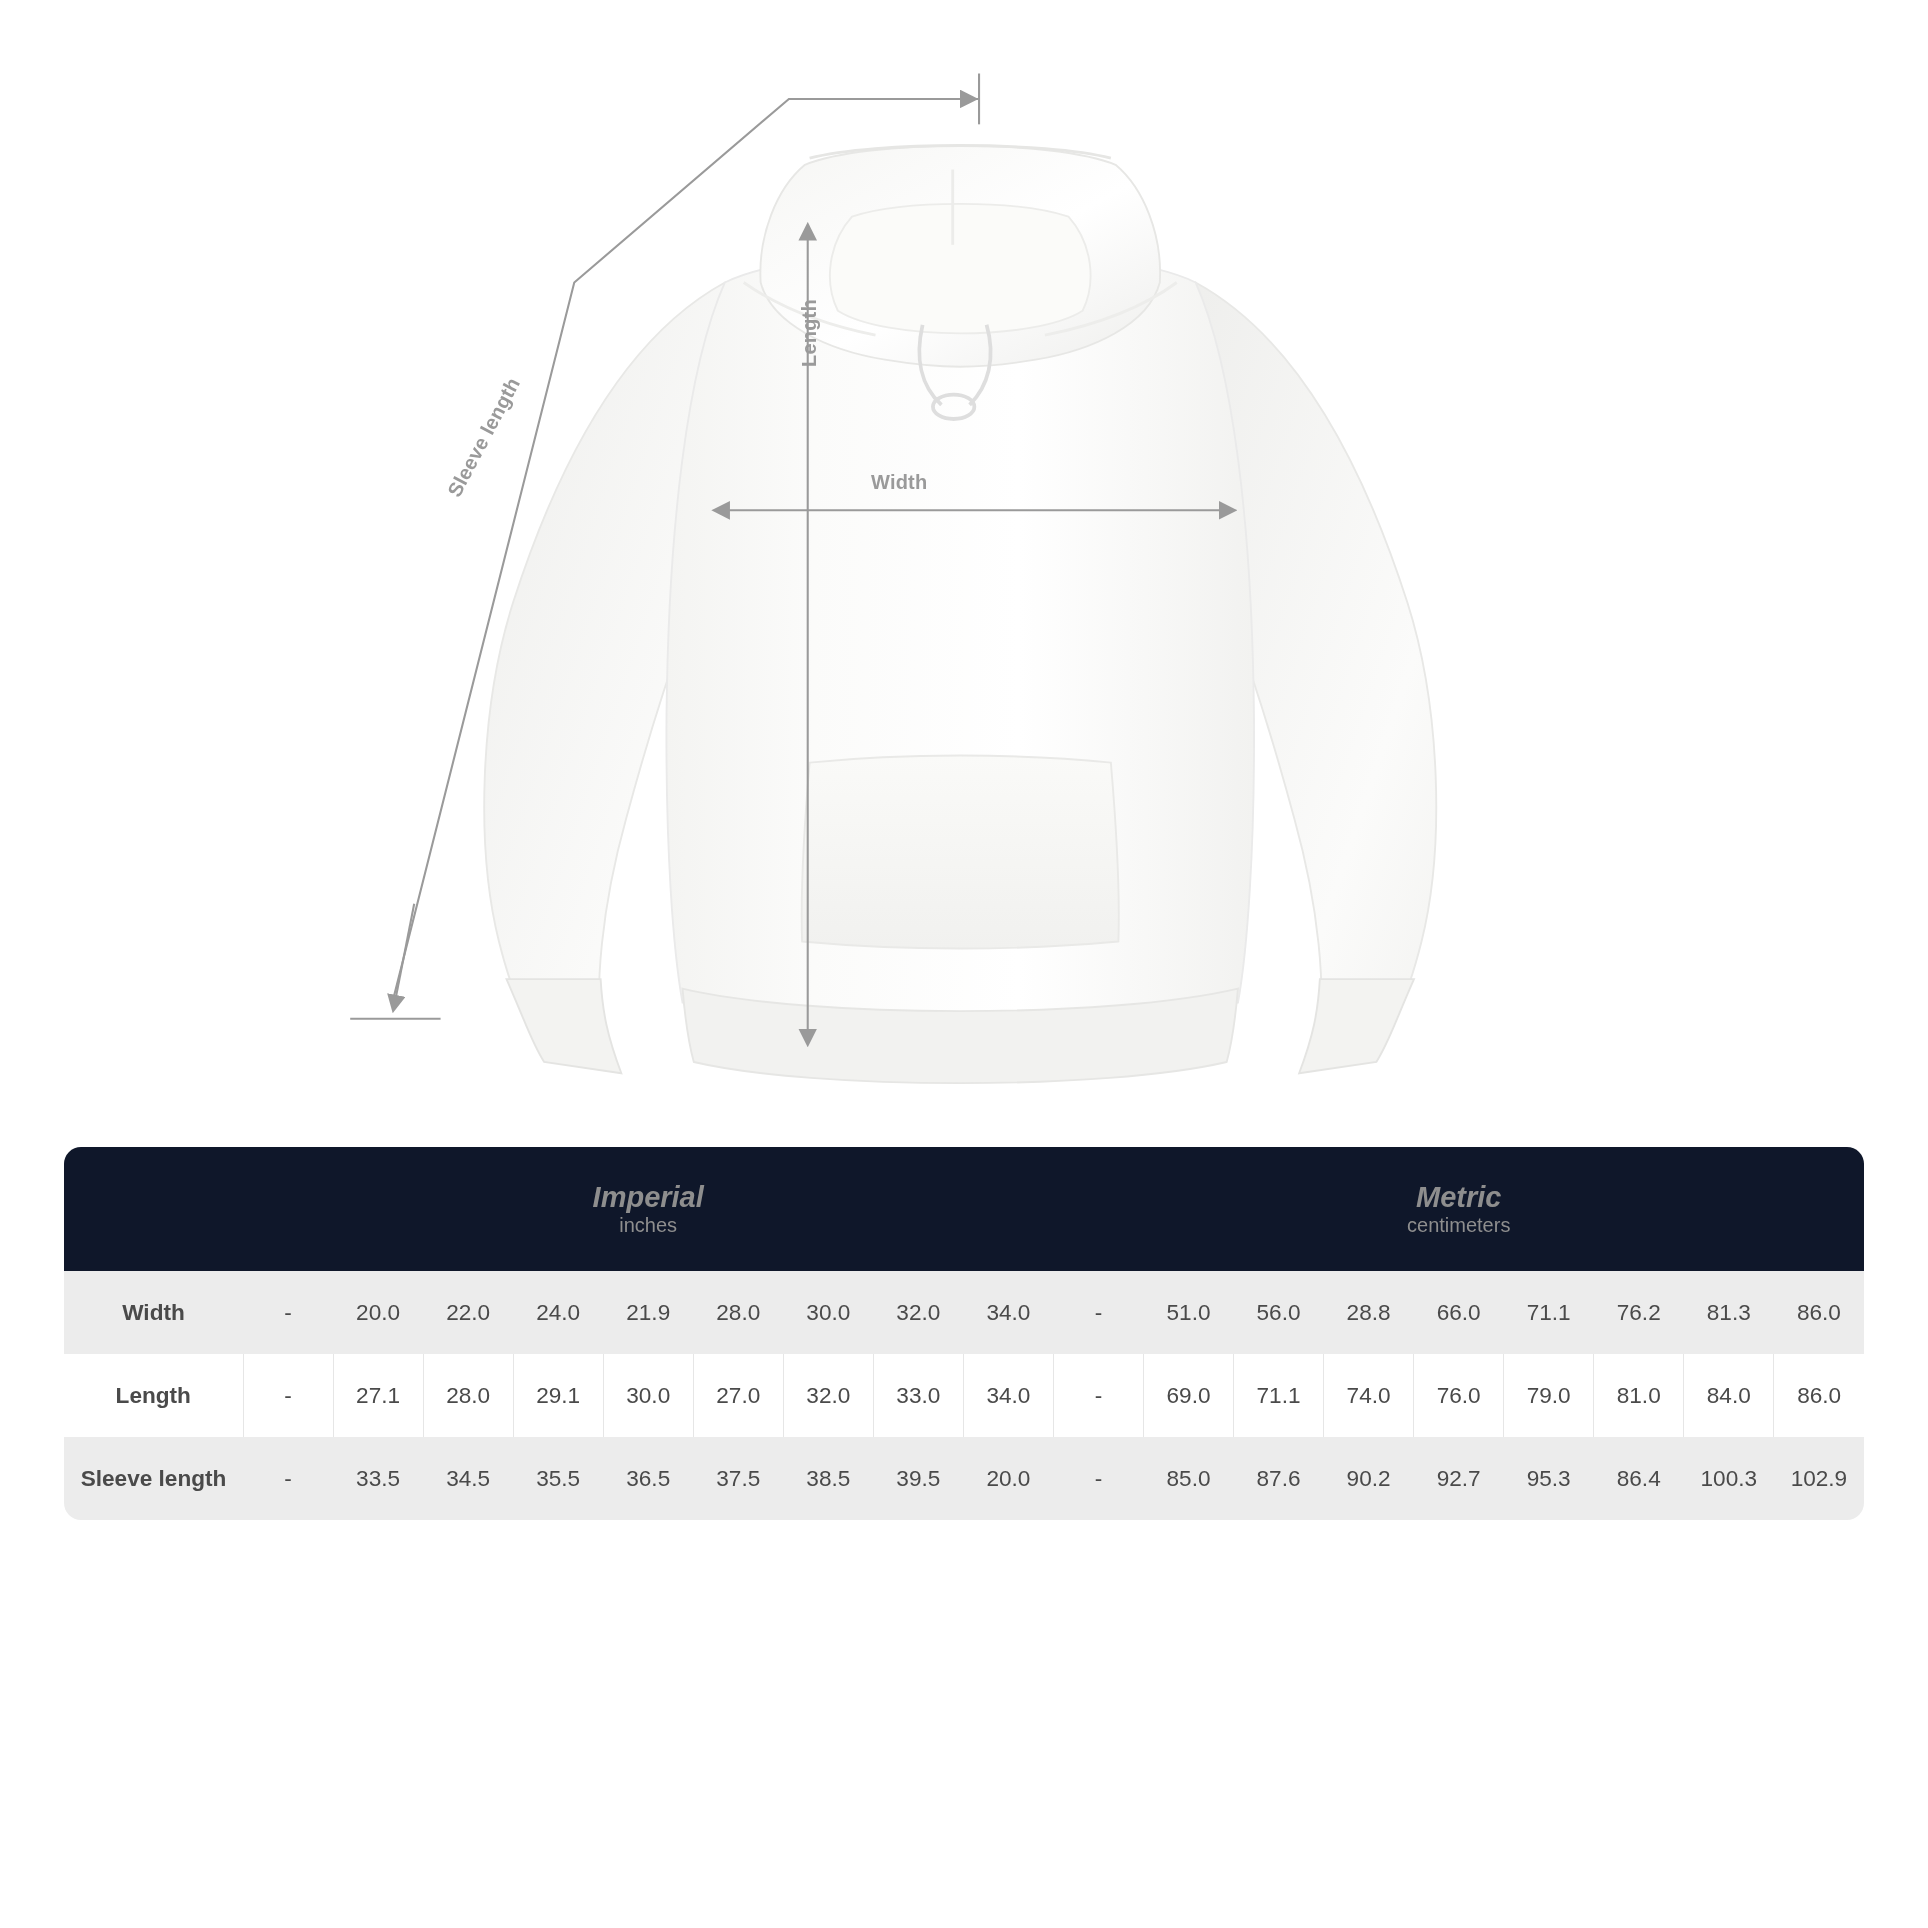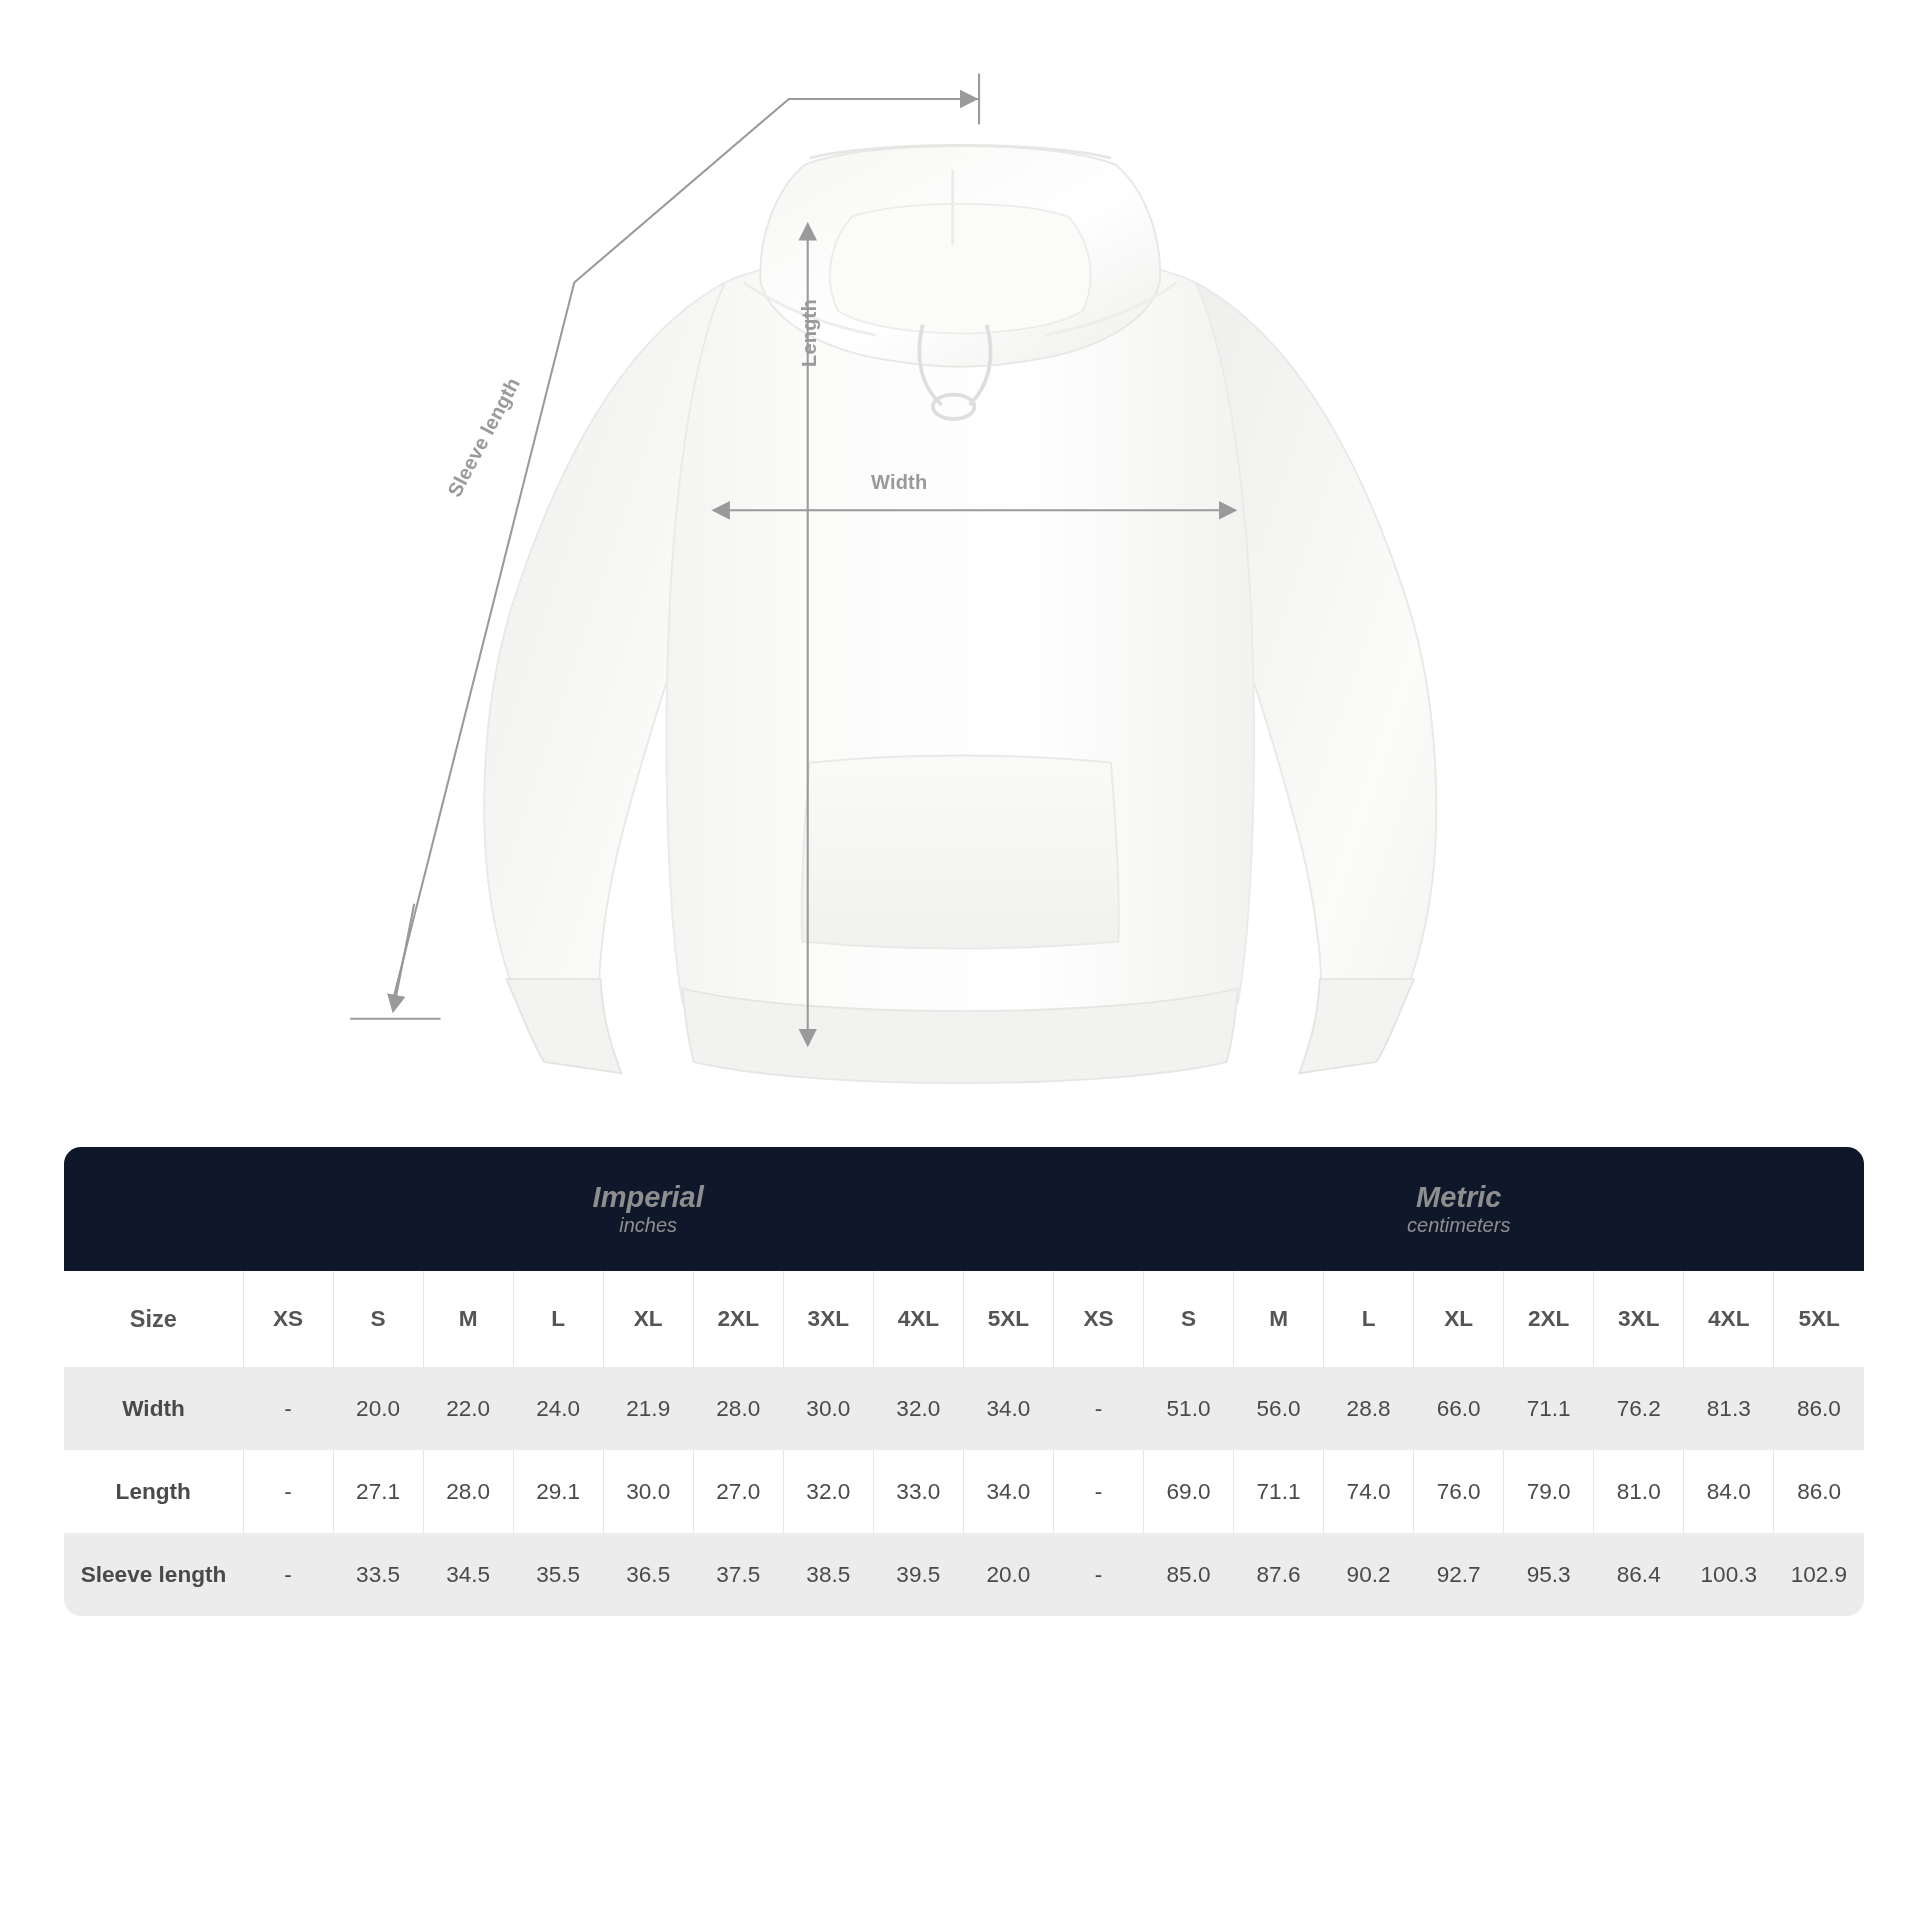--- a/index.html
+++ b/index.html
@@ -95,21 +95,20 @@
     padding: 0;
   }
   .unit-sys {
     font-size: 29px;
     font-weight: bold;
     font-style: italic;
     color: #8e8e8e;
   }
   .unit-name {
     font-size: 20px;
-    font-style: italic;
     color: #8e8e8e;
     margin-top: 0;
   }
   tr.head-row th {
     background: #ffffff;
     height: 94px;
     font-size: 22.6px;
     font-weight: bold;
     color: #555;
   }
@@ -255,41 +254,20 @@
           <td colspan="9">
             <div class="unit-sys">Imperial</div>
             <div class="unit-name">inches</div>
           </td>
           <td colspan="9">
             <div class="unit-sys">Metric</div>
             <div class="unit-name">centimeters</div>
           </td>
         </tr>
 
-        <tr class="head-row">
-          <th class="size-head">Size</th>
-          <th class="cell-sep">XS</th>
-          <th class="cell-sep">S</th>
-          <th class="cell-sep">M</th>
-          <th class="cell-sep">L</th>
-          <th class="cell-sep">XL</th>
-          <th class="cell-sep">2XL</th>
-          <th class="cell-sep">3XL</th>
-          <th class="cell-sep">4XL</th>
-          <th class="cell-sep">5XL</th>
-          <th class="cell-sep">XS</th>
-          <th class="cell-sep">S</th>
-          <th class="cell-sep">M</th>
-          <th class="cell-sep">L</th>
-          <th class="cell-sep">XL</th>
-          <th class="cell-sep">2XL</th>
-          <th class="cell-sep">3XL</th>
-          <th class="cell-sep">4XL</th>
-          <th class="cell-sep">5XL</th>
-        </tr>
 
         <tr class="data-row alt">
           <td class="row-label">Width</td>
           <td class="cell-sep">-</td>
           <td class="cell-sep">20.0</td>
           <td class="cell-sep">22.0</td>
           <td class="cell-sep">24.0</td>
           <td class="cell-sep">21.9</td>
           <td class="cell-sep">28.0</td>
           <td class="cell-sep">30.0</td>

